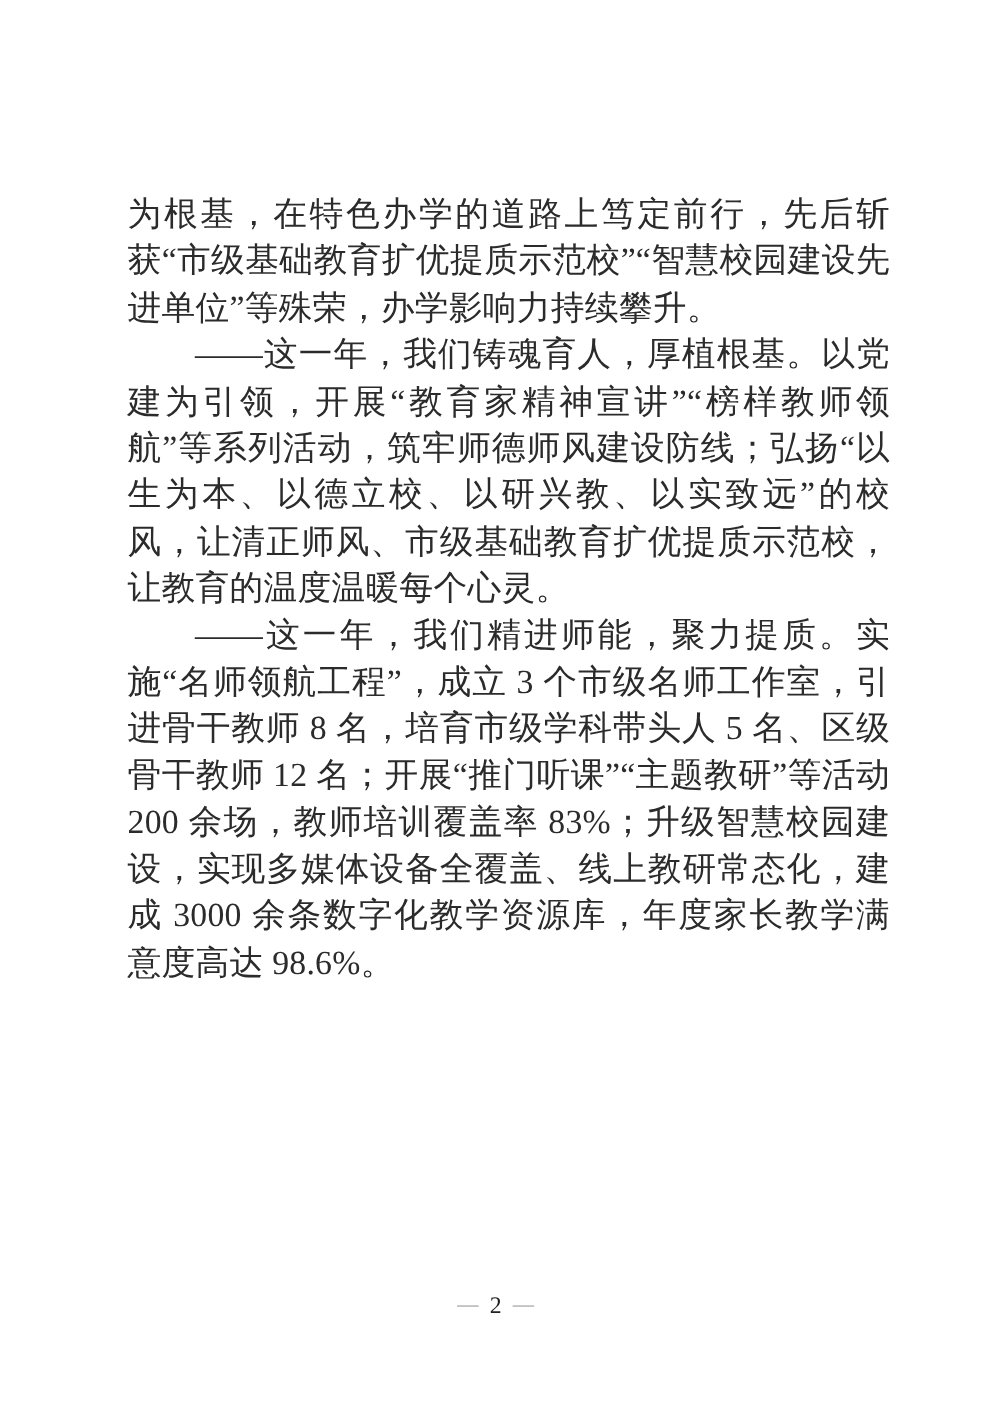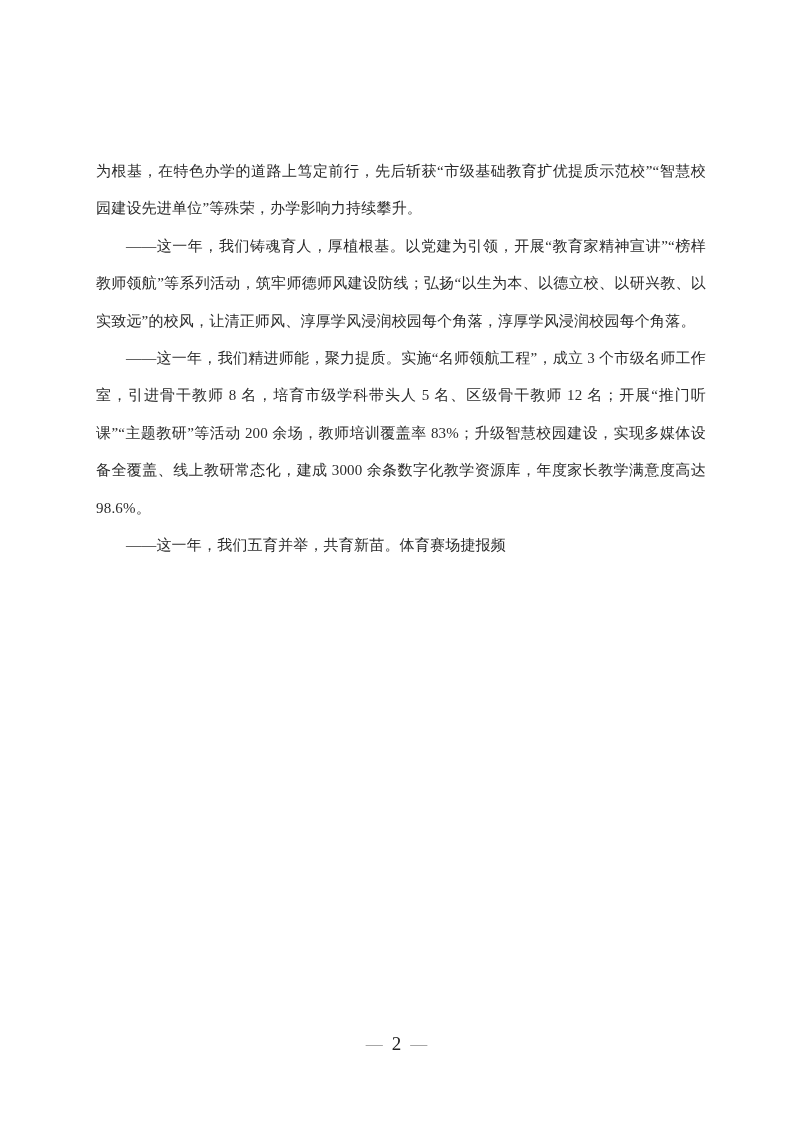--- a/index.html
+++ b/index.html
@@ -10,24 +10,24 @@
   .page {
     position: relative;
     width: 793px;
     height: 1122px;
     background: #ffffff;
     overflow: hidden;
     font-family: "Liberation Serif", "DejaVu Serif", serif;
   }
   .doc-body {
     position: absolute;
-    left: 96px;
+    left: 102px;
     top: 153px;
     width: 610px;
-    font-size: 15px;
+    font-size: 27px;
     line-height: 37.4px;
     color: #2b2b2b;
     text-align: justify;
     text-justify: inter-ideograph;
     letter-spacing: 0.2px;
   }
   .doc-body p {
     margin: 0;
     padding: 0;
   }
@@ -54,22 +54,21 @@
     color: #222222;
   }
 </style>
 </head>
 <body>
 
 <div class="page">
 
   <div class="doc-body">
     <p>为根基，在特色办学的道路上笃定前行，先后斩获“市级基础教育扩优提质示范校”“智慧校园建设先进单位”等殊荣，办学影响力持续攀升。</p>
-    <p class="indent">——这一年，我们铸魂育人，厚植根基。以党建为引领，开展“教育家精神宣讲”“榜样教师领航”等系列活动，筑牢师德师风建设防线；弘扬“以生为本、以德立校、以研兴教、以实致远”的校风，让清正师风、淳厚学风浸润校园每个角落，淳厚学风浸润校园每个角落。</p>
+    <p class="indent">——这一年，我们铸魂育人，厚植根基。以党建为引领，开展“教育家精神宣讲”“榜样教师领航”等系列活动，筑牢师德师风建设防线；弘扬“以生为本、以德立校、以研兴教、以实致远”的校风，让清正师风、市级基础教育扩优提质示范校，让教育的温度温暖每个心灵。</p>
     <p class="indent">——这一年，我们精进师能，聚力提质。实施“名师领航工程”，成立 3 个市级名师工作室，引进骨干教师 8 名，培育市级学科带头人 5 名、区级骨干教师 12 名；开展“推门听课”“主题教研”等活动 200 余场，教师培训覆盖率 83%；升级智慧校园建设，实现多媒体设备全覆盖、线上教研常态化，建成 3000 余条数字化教学资源库，年度家长教学满意度高达 98.6%。</p>
-    <p class="indent">——这一年，我们五育并举，共育新苗。体育赛场捷报频</p>
   </div>
 
   <div class="page-footer">
     <span class="dash">—</span><span class="num">2</span><span class="dash">—</span>
   </div>
 
 </div>
 
 </body></html>

